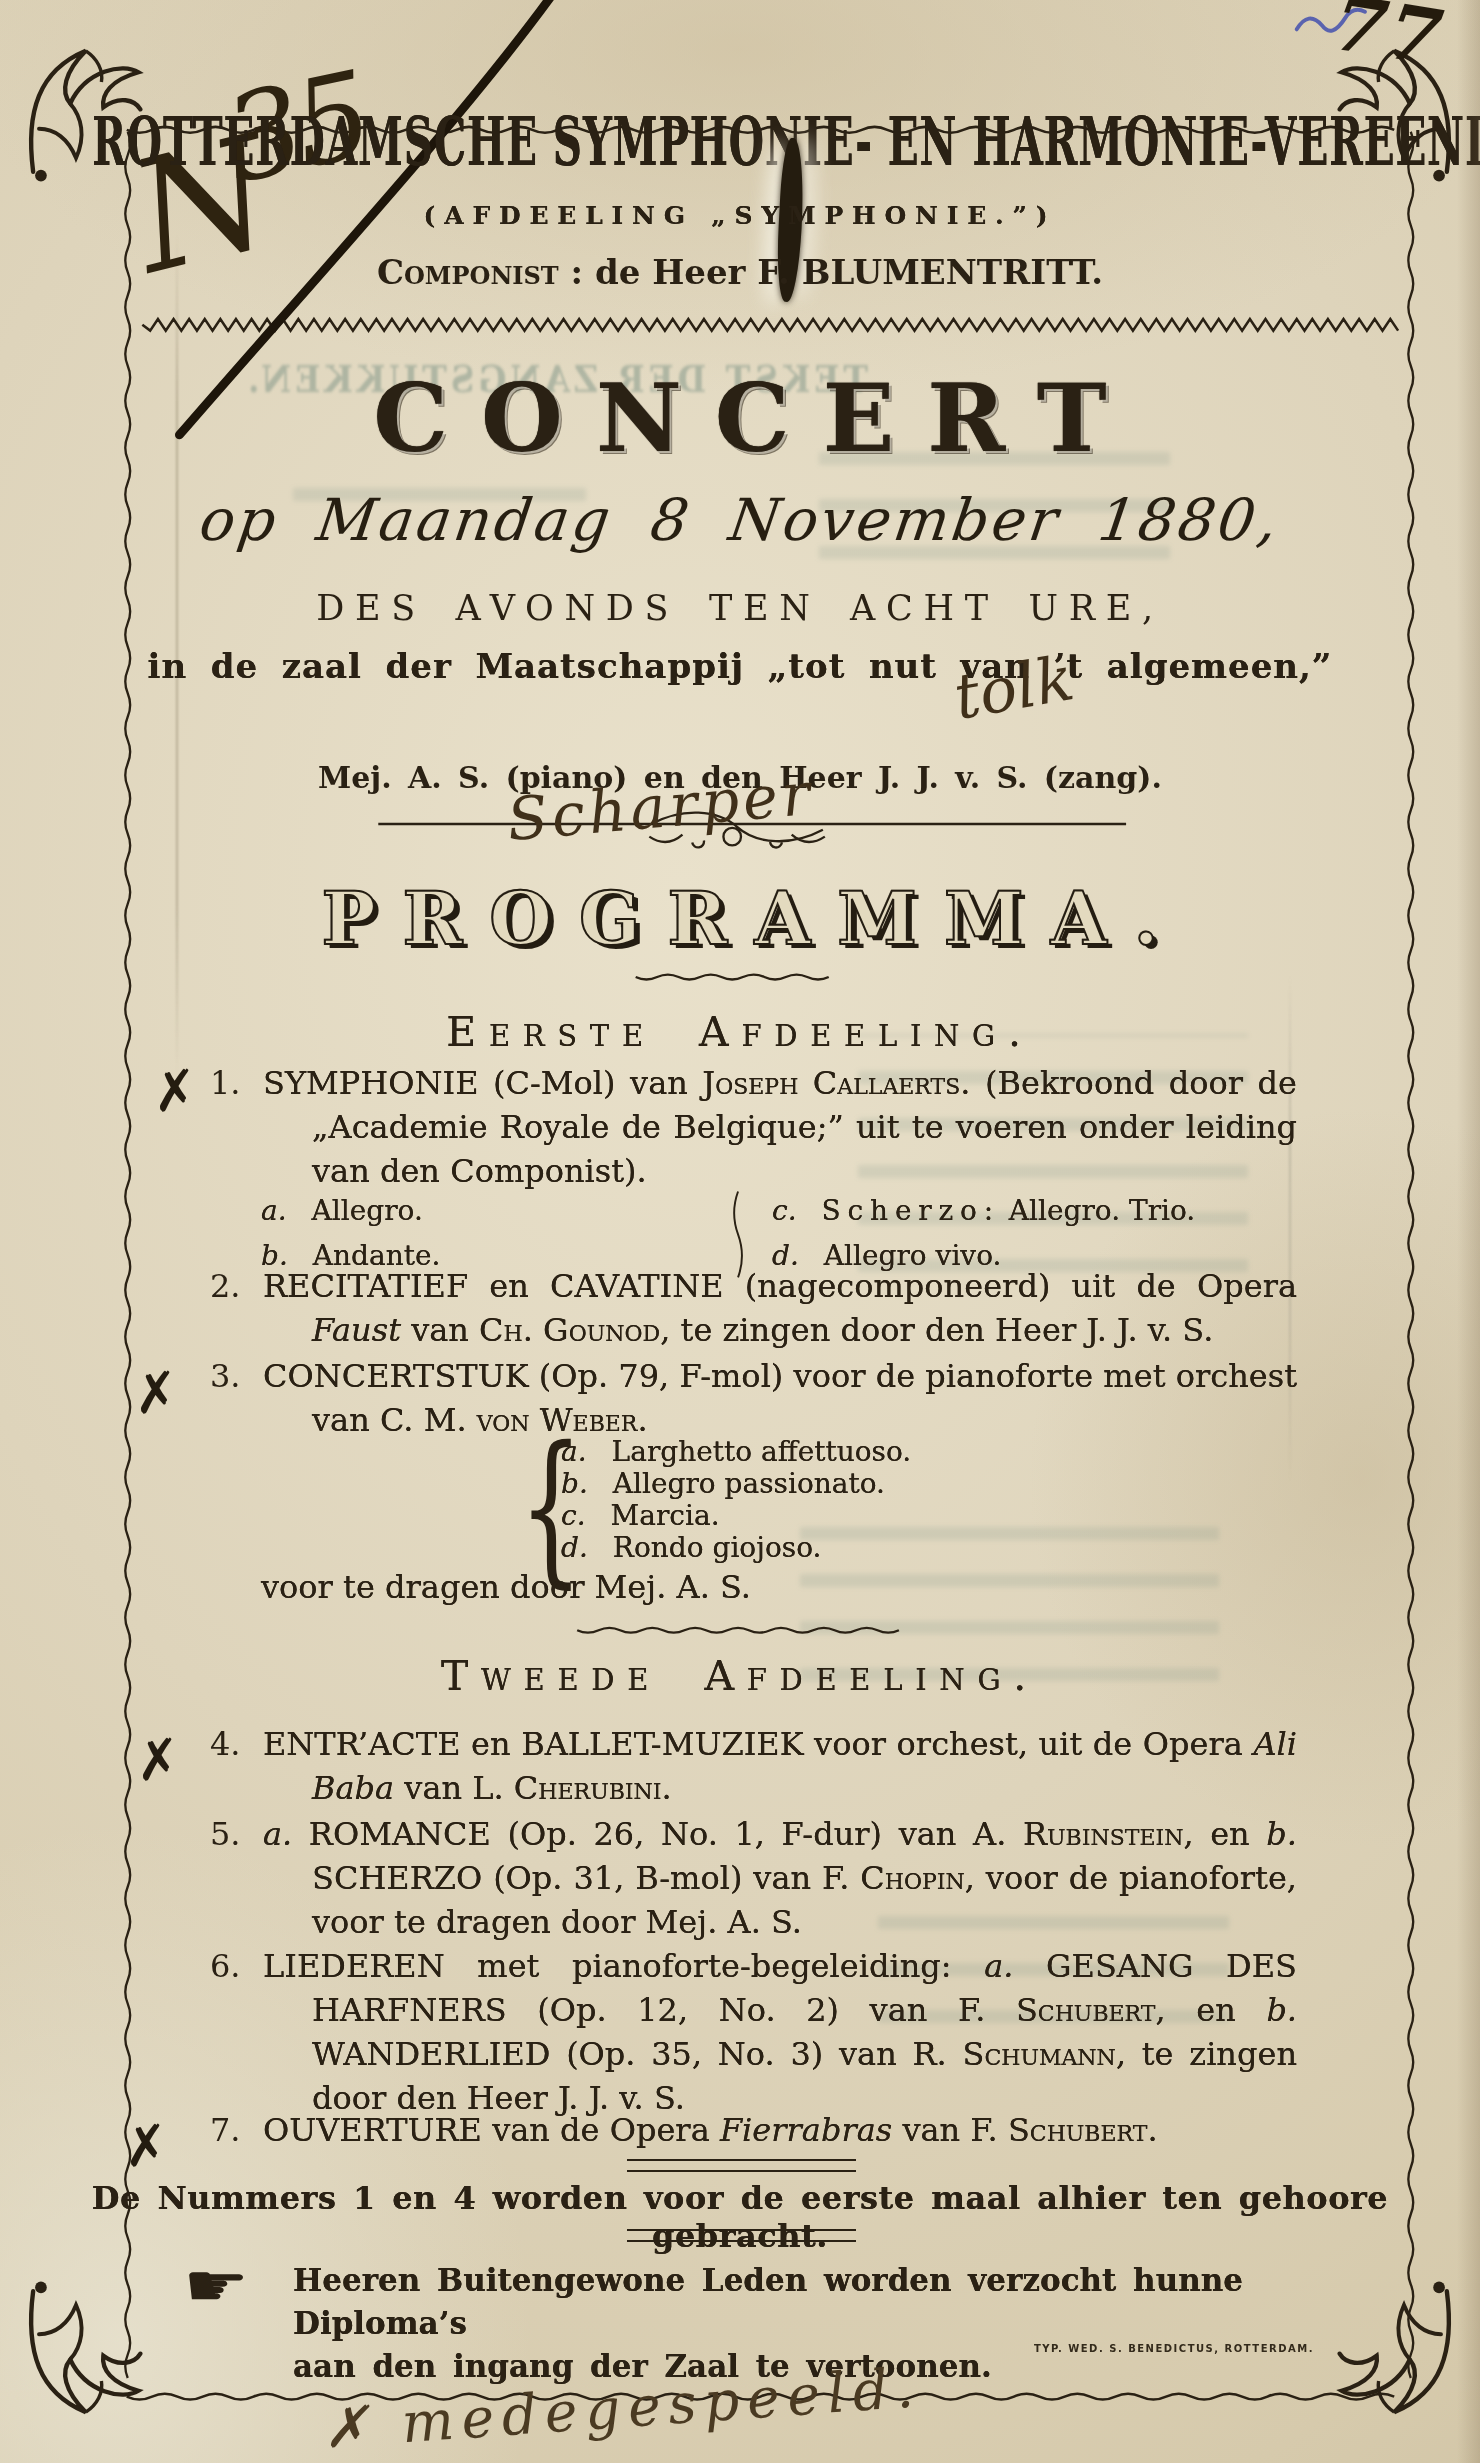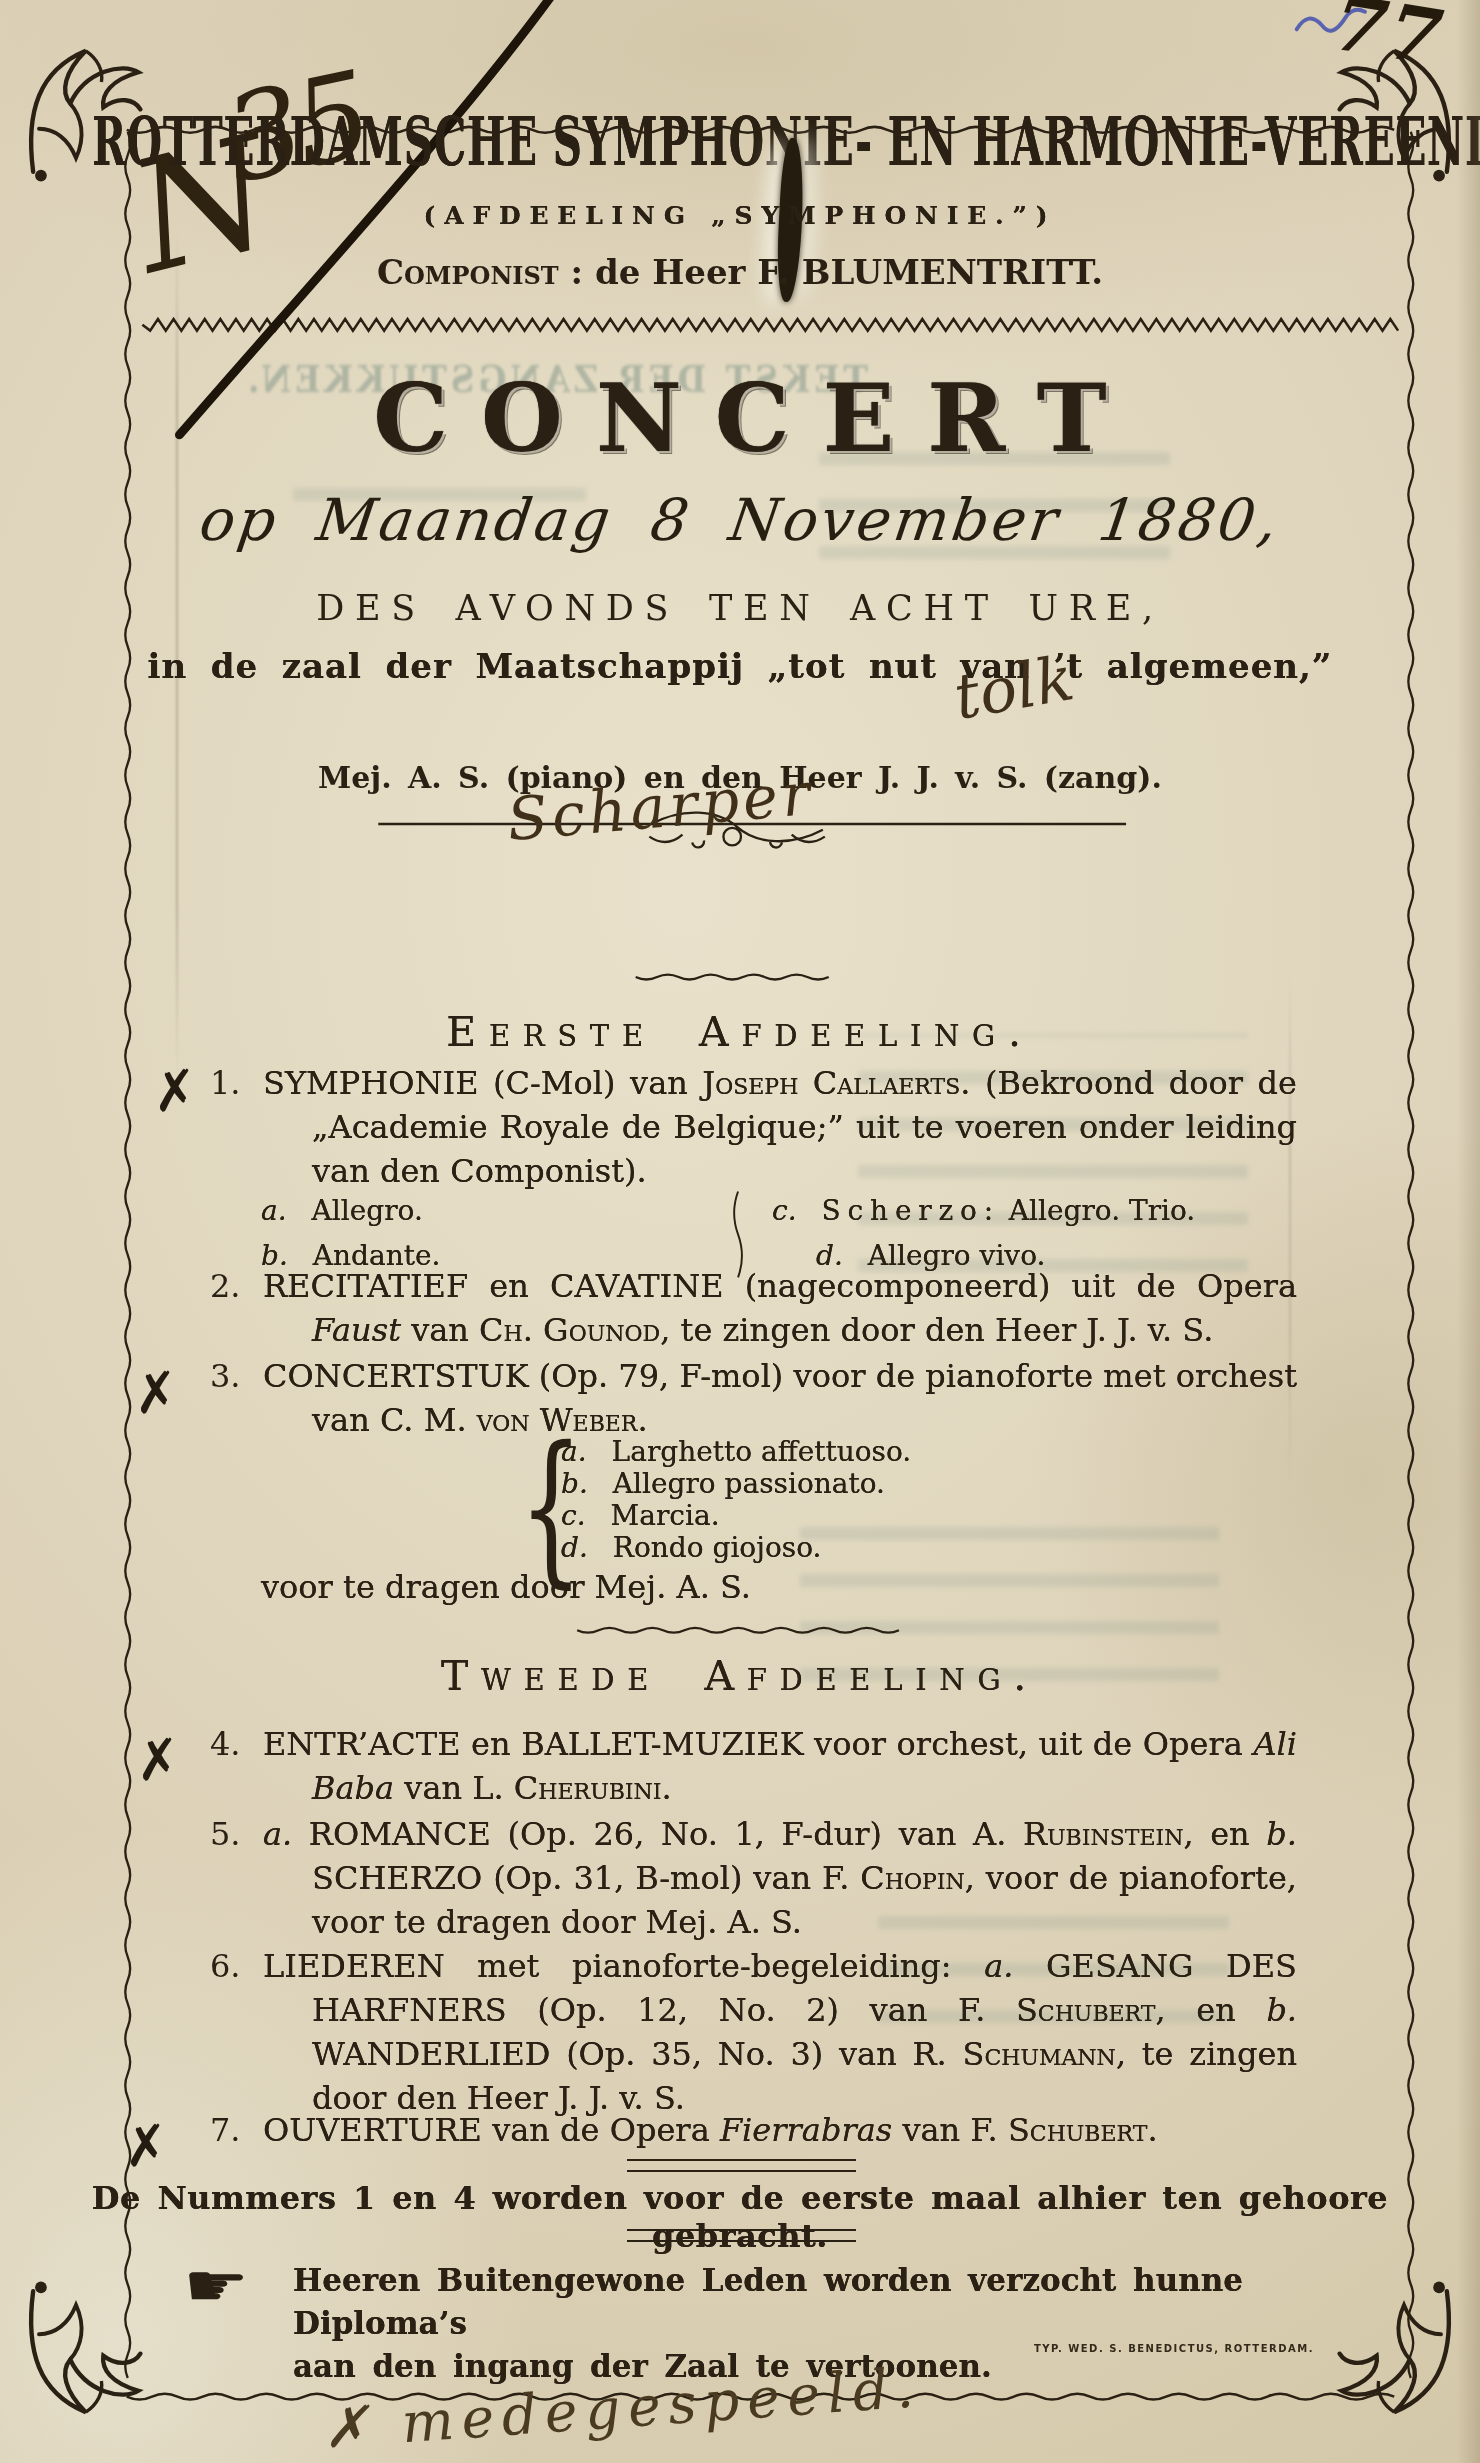--- a/index.html
+++ b/index.html
@@ -155,34 +155,35 @@
   <div class="abs ctr directeur"><span class="run-sc">Componist</span><span> : de Heer F. BLUMENTRITT.</span></div>
 
   <div class="abs ctr concert">CONCERT</div>
   <div class="abs ctr script date-line">op Maandag 8 November 1880,</div>
   <div class="abs ctr venue-line">in de zaal der Maatschappij „tot nut van ’t algemeen,”</div>
   <div class="abs ctr time-line">DES AVONDS TEN ACHT URE,</div>
   <div class="abs ctr perf-line">Mej. A. S. (piano) en den Heer J. J. v. S. (zang).</div>
   <div class="abs hw hw-tolk">tolk</div>
   <div class="abs hw hw-sign">Scharper</div>
 
+  <div class="abs ctr programma">PROGRAMMA.</div>
   <div class="abs ctr part-heading">Eerste Afdeeling.</div>
 
   <div class="abs xmark" style="left:152px; top:1059px;">✗</div>
   <div class="abs prog-item" style="top:1061px;">
     <span class="num">1.</span>
     <span class="body"><span>SYMPHONIE (C-Mol) van </span><span class="run-sc">Joseph Callaerts</span><span>. (Bekroond door de „Academie Royale de Belgique;” uit te voeren onder leiding van den Componist).</span></span>
   </div>
   <div class="abs mov" style="left:261px; top:1194px;">
     <div class="mov-row"><span class="lbl">a.</span><span>Allegro.</span></div>
     <div class="mov-row" style="margin-top:11.7px;"><span class="lbl">b.</span><span>Andante.</span></div>
   </div>
   <div class="abs mov" style="left:772px; top:1194px;">
     <div class="mov-row"><span class="lbl">c.</span><span><span class="run-sp">Scherzo:</span><span>  Allegro.  Trio.</span></span></div>
-    <div class="mov-row" style="margin-top:11.7px;margin-left:44px;"><span class="lbl">d.</span><span><span>Allegro vivo.</span></span></div>
+    <div class="mov-row" style="margin-top:11.7px;"><span class="lbl">d.</span><span><span>Allegro vivo.</span></span></div>
   </div>
 
   <div class="abs prog-item" style="top:1264px;">
     <span class="num">2.</span>
     <span class="body"><span>RECITATIEF en CAVATINE (nagecomponeerd) uit de Opera </span><span class="run-it">Faust</span><span> van </span><span class="run-sc">Ch. Gounod</span><span>, te zingen door den Heer J. J. v. S.</span></span>
   </div>
 
   <div class="abs xmark" style="left:133px; top:1361px;">✗</div>
   <div class="abs prog-item" style="top:1354px;">
     <span class="num">3.</span>

